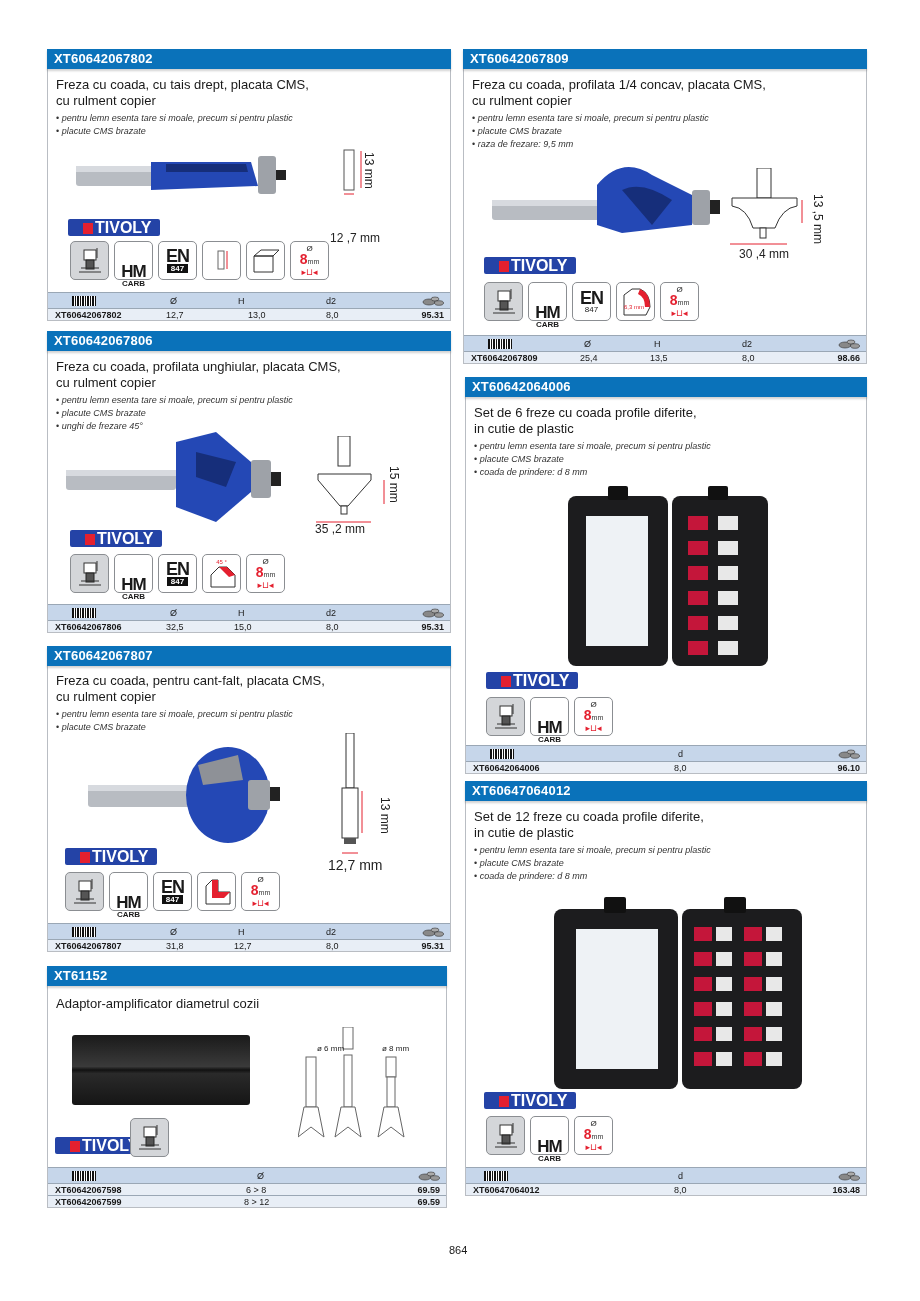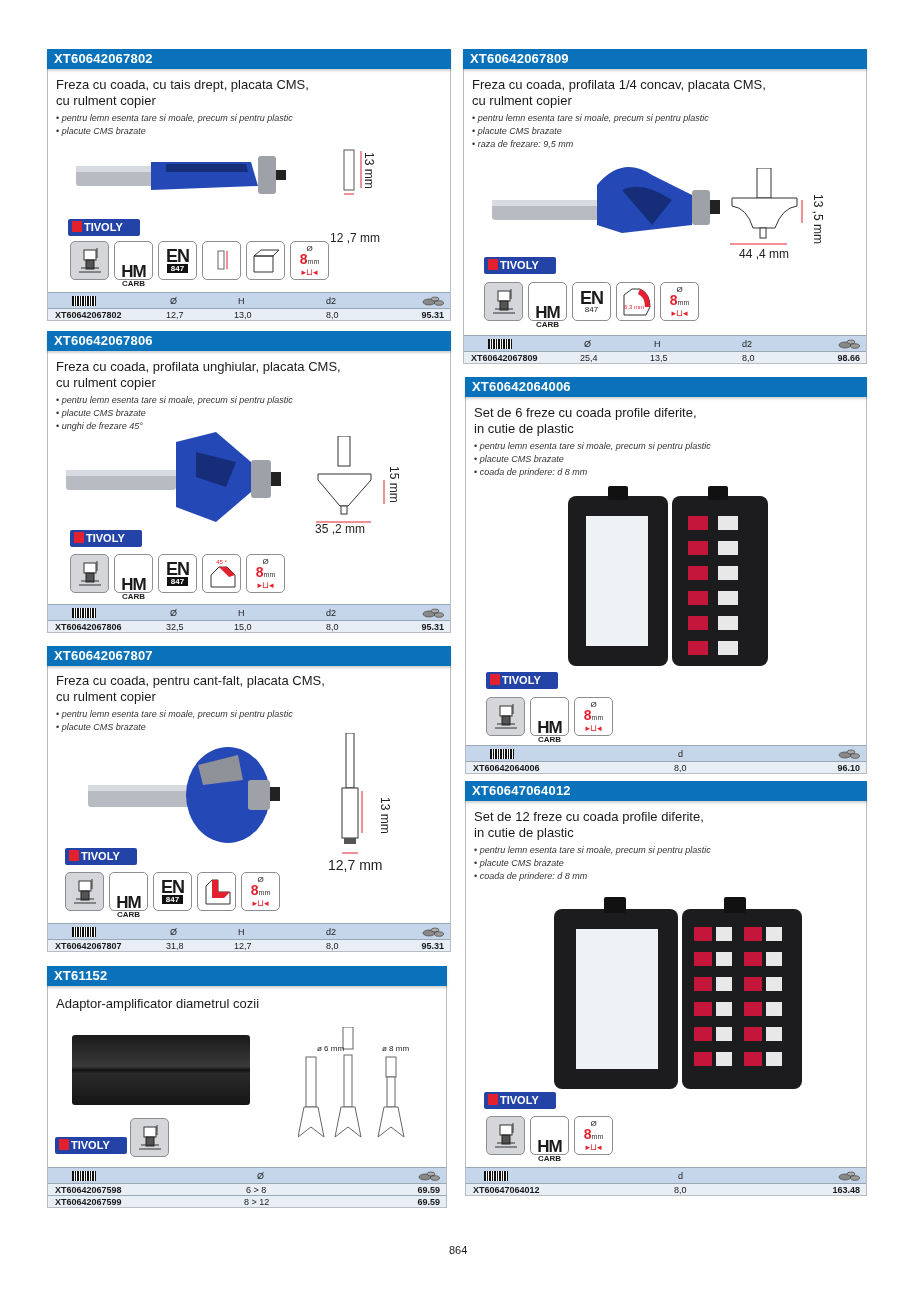--- a/index.html
+++ b/index.html
@@ -3,21 +3,21 @@
 <meta charset="utf-8">
 <style>
   * { box-sizing: border-box; margin: 0; padding: 0; }
   body { width: 920px; height: 1301px; background: #ffffff; position: relative; font-family: "Liberation Sans", sans-serif; color: #1a1a1a; overflow: hidden; }
   .card { position: absolute; border: 1px solid #b9bdc3; background: #fff; }
   .card-head { background: #0a72ba; color: #fff; font-weight: bold; font-size: 13px; height: 20px; line-height: 20px; padding-left: 7px; letter-spacing: 0.2px; box-shadow: 0 2px 2px rgba(0,0,0,0.18); margin: -1px -1px 0 -1px; }
   .title { font-weight: normal; font-size: 13px; line-height: 16px; padding: 8px 0 0 8px; width: 340px; }
   .bullets { list-style: none; padding: 3px 0 0 8px; }
   .bullets li { font-style: italic; font-size: 9px; line-height: 13px; color: #333; }
   .bullets li::before { content: "• "; font-style: normal; }
-  .tivoly { position: absolute; width: 72px; height: 17px; background: #2443a6; border-radius: 2px; color: #fff; font-weight: bold; font-size: 11px; line-height: 17px; padding-left: 4px; }
+  .tivoly { position: absolute; width: 92px; height: 17px; background: #2443a6; border-radius: 2px; color: #fff; font-weight: bold; font-size: 16px; line-height: 17px; padding-left: 15px; }
   .tivoly .tmark { display: inline-block; width: 10px; height: 11px; background: #e4202f; vertical-align: -1px; margin-right: 2px; }
   .icons { position: absolute; display: flex; gap: 5px; }
   .ic { width: 39px; height: 39px; border: 1px solid #8b8e92; border-radius: 5px; background: #fff; display: flex; align-items: center; justify-content: center; flex-direction: column; text-align: center; }
   .ic.router { background: #d4d6d9; }
   .ic .hm { font-weight: 900; font-size: 17px; line-height: 14px; letter-spacing: -1px; margin-top: 32px; }
   .ic .carb { font-weight: 900; font-size: 8px; line-height: 9px; }
   .ic .en { font-weight: 900; font-size: 18px; line-height: 16px; letter-spacing: -1px; }
   .ic .enb { font-size: 8px; font-weight: bold; line-height: 9px; background: #111; color: #fff; padding: 0 4px; }
   .ic .dia { font-size: 8px; line-height: 8px; }
   .ic .eight { color: #e4202f; font-weight: 900; font-size: 14px; line-height: 13px; }
@@ -120,21 +120,21 @@
       <span style="left:122px">Ø</span>
       <span style="left:190px">H</span>
       <span style="left:278px">d2</span>
       <svg class="coins" style="position:absolute">
           <use href="#coins"></use>
         </svg>
     </div>
     <div class="row">
       <span class="code">XT60642067802</span>
       <span style="left:118px">12,7</span>
-      <span style="left:186px">13,0</span>
+      <span style="left:200px">13,0</span>
       <span style="left:278px">8,0</span>
       <span class="price">95.31</span>
     </div>
   </div>
 </div>
 
 <div class="card" style="left:463px;top:49px;width:404px;height:315px;">
   <div class="card-head">XT60642067809</div>
   <div class="title" style="width:360px">
       <div>Freza cu coada, profilata 1/4 concav, placata CMS,</div>
@@ -154,21 +154,21 @@
       <rect x="218" y="45" width="10" height="14" fill="#222"></rect>
   </svg>
   <svg class="diagram" style="left:263px;top:118px" width="80" height="80">
       <rect x="30" y="0" width="14" height="30" fill="#fff" stroke="#333"></rect>
       <path d="M5 30 L70 30 L70 38 Q55 40 48 60 L26 60 Q20 40 5 38 Z" fill="#fff" stroke="#333"></path>
       <rect x="33" y="60" width="6" height="10" fill="#fff" stroke="#333"></rect>
       <line x1="75" y1="32" x2="75" y2="55" stroke="#e4202f"></line>
       <line x1="3" y1="76" x2="60" y2="76" stroke="#e4202f"></line>
     </svg>
   <div class="dimv" style="left:361px;top:144px;">13 ,5  mm</div>
-  <div class="dimtxt" style="left:275px;top:197px;">44 ,4  mm</div>
+  <div class="dimtxt" style="left:275px;top:197px;">30 ,4  mm</div>
   <div class="tivoly" style="left:20px;top:207px;"><span class="tmark"></span><span>TIVOLY</span></div>
   <div class="icons" style="left:20px;top:232px;">
     <div class="ic router">
         <svg width="30" height="30">
           <use href="#router"></use>
         </svg>
       </div>
     <div class="ic">
         <div class="hm">HM</div>
         <div class="carb">CARB</div>

